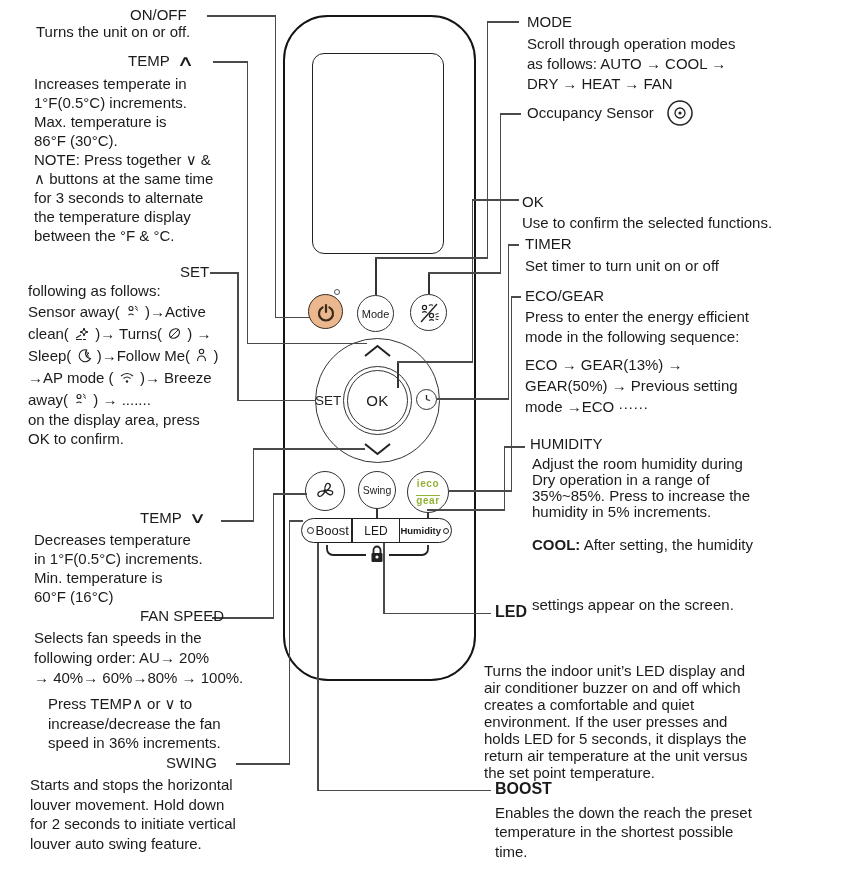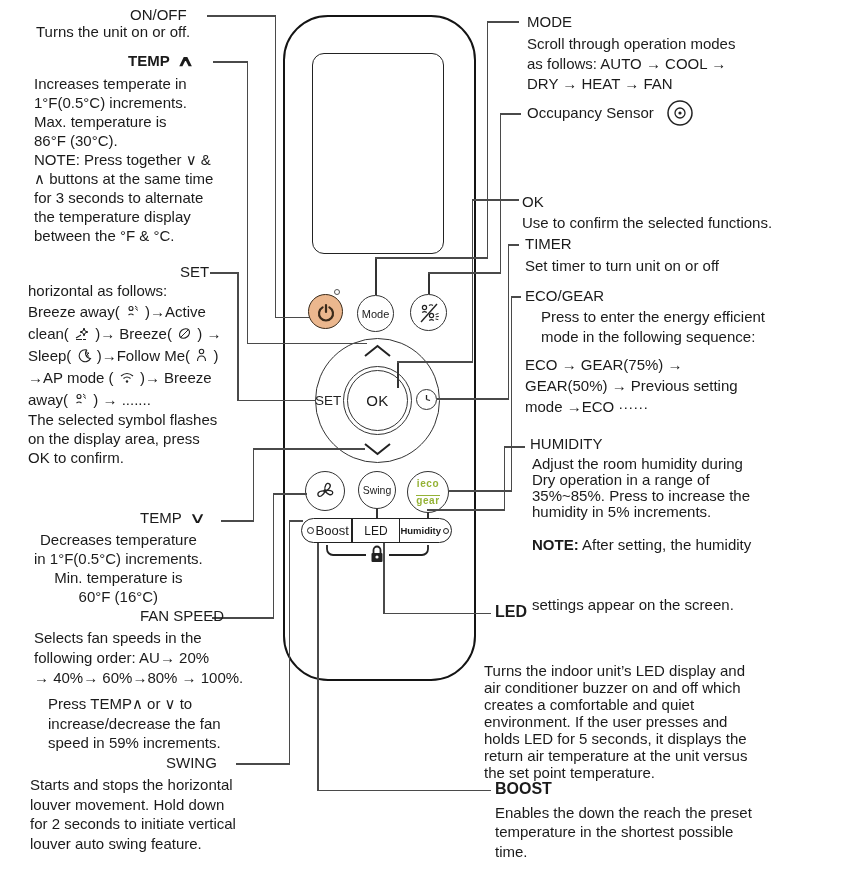--- a/index.html
+++ b/index.html
@@ -197,49 +197,49 @@
 
   <div class="vline" style="left:383px;top:543px;height:71px;"></div>
   <div class="hline" style="left:383px;top:612.5px;width:108px;"></div>
 
   <div class="vline" style="left:317px;top:543px;height:248px;"></div>
   <div class="hline" style="left:317px;top:789.5px;width:174px;"></div>
 
   <div class="lbl" style="left:130px;top:6px;">ON/OFF</div>
   <div class="body" style="left:36px;top:22px;">Turns the unit on or off.</div>
 
-  <div class="lbl" style="left:128px;top:52px;font-weight:bold;">
+  <div class="lbl" style="left:128px;top:52px;">
     <span>TEMP</span><span class="chev">∧</span>
   </div>
   <div class="body" style="left:34px;top:74px;">Increases temperate in
 1°F(0.5°C) increments.
 Max. temperature is
 86°F (30°C).
 NOTE: Press together ∨ &amp;
 ∧ buttons at the same time
 for 3 seconds to alternate
 the temperature display
 between the °F &amp; °C.</div>
 
   <div class="lbl" style="left:180px;top:263px;">SET</div>
   <div style="position:absolute;left:28px;top:281px;">
-    <div class="setrow plain"><span>horizontal as follows:</span></div>
-    <div class="setrow"><span>Breeze away( </span>
+    <div class="setrow plain"><span>following as follows:</span></div>
+    <div class="setrow"><span>Sensor away( </span>
       <svg class="inline-ic" width="15" height="15" viewBox="0 0 15 15">
           <circle cx="6" cy="4.5" r="2" fill="none" stroke="#222" stroke-width="1.1"></circle>
           <path d="M3.5,11 q2.5,-2 5,0" fill="none" stroke="#222" stroke-width="1.1"></path>
           <path d="M10,2 l2.5,2 M10.5,4.5 l2.5,2" stroke="#222" stroke-width="1"></path>
         </svg>
       <span> )→Active</span></div>
     <div class="setrow"><span>clean( </span>
       <svg class="inline-ic" width="16" height="15" viewBox="0 0 16 15">
           <path d="M10,2 l1,3 3,1 -3,1 -1,3 -1,-3 -3,-1 3,-1 z" fill="none" stroke="#222" stroke-width="1"></path>
           <path d="M2,12 l5,-3 M2,13.5 h6 M9,13.5 h3" stroke="#222" stroke-width="1.1"></path>
         </svg>
-      <span> )→ Breeze( </span>
+      <span> )→ Turns( </span>
       <svg class="inline-ic" width="15" height="15" viewBox="0 0 15 15">
           <ellipse cx="7.5" cy="7.5" rx="5.5" ry="4.2" transform="rotate(-40 7.5 7.5)" fill="none" stroke="#222" stroke-width="1.1"></ellipse>
           <line x1="3.5" y1="11.5" x2="11.5" y2="3.5" stroke="#222" stroke-width="1"></line>
         </svg>
       <span> ) →</span></div>
     <div class="setrow"><span>Sleep( </span>
       <svg class="inline-ic" width="15" height="15" viewBox="0 0 15 15">
           <path d="M10,2 a6,6 0 1,0 3.5,8.5 a5,5 0 0 1 -3.5,-8.5" fill="none" stroke="#222" stroke-width="1.1"></path>
           <path d="M9,5 h3 l-3,3 h3" fill="none" stroke="#222" stroke-width="1"></path>
         </svg>
@@ -255,40 +255,39 @@
           <circle cx="8" cy="10.5" r="1.2" fill="#222"></circle>
         </svg>
       <span> )→ Breeze</span></div>
     <div class="setrow"><span>away( </span>
       <svg class="inline-ic" width="15" height="15" viewBox="0 0 15 15">
           <circle cx="6" cy="4.5" r="2" fill="none" stroke="#222" stroke-width="1.1"></circle>
           <path d="M3.5,11 q2.5,-2 5,0" fill="none" stroke="#222" stroke-width="1.1"></path>
           <path d="M10,2 l2.5,2 M10.5,4.5 l2.5,2" stroke="#222" stroke-width="1"></path>
         </svg>
       <span> ) → .......</span></div>
-    <div class="setrow plain"><span>The selected symbol flashes</span></div>
     <div class="setrow plain"><span>on the display area, press</span></div>
     <div class="setrow plain"><span>OK to confirm.</span></div>
   </div>
 
   <div class="lbl" style="left:140px;top:509px;">
     <span>TEMP</span><span class="chev">∨</span>
   </div>
-  <div class="body" style="left:34px;top:530px;text-align:center;">Decreases temperature
+  <div class="body" style="left:34px;top:530px;">Decreases temperature
 in 1°F(0.5°C) increments.
 Min. temperature is
 60°F (16°C)</div>
 
   <div class="lbl" style="left:140px;top:607px;">FAN SPEED</div>
   <div class="body" style="left:34px;top:628px;line-height:20px;">Selects fan speeds in the
 following order: AU→ 20%
 → 40%→ 60%→80% → 100%.</div>
   <div class="body" style="left:48px;top:694px;line-height:19.5px;">Press TEMP∧ or ∨ to
 increase/decrease the fan
-speed in 59% increments.</div>
+speed in 36% increments.</div>
 
   <div class="lbl" style="left:166px;top:754px;">SWING</div>
   <div class="body" style="left:30px;top:775px;line-height:19.5px;">Starts and stops the horizontal
 louver movement. Hold down
 for 2 seconds to initiate vertical
 louver auto swing feature.</div>
 
   <div class="lbl" style="left:527px;top:13px;">MODE</div>
   <div class="body" style="left:527px;top:34px;line-height:20px;">Scroll through operation modes
 as follows:  AUTO  → COOL →
@@ -301,33 +300,33 @@
     <circle cx="16" cy="16" r="1.6" fill="#222"></circle>
   </svg>
 
   <div class="lbl" style="left:522px;top:193px;">OK</div>
   <div class="body" style="left:522px;top:213px;">Use to confirm the selected functions.</div>
 
   <div class="lbl" style="left:525px;top:235px;">TIMER</div>
   <div class="body" style="left:525px;top:256px;">Set timer to turn unit on or off</div>
 
   <div class="lbl" style="left:525px;top:287px;">ECO/GEAR</div>
-  <div class="body" style="left:541px;top:307px;line-height:20px;">Press to enter the energy efficient
+  <div class="body" style="left:525px;top:307px;line-height:20px;">Press to enter the energy efficient
 mode in the following sequence:</div>
-  <div class="body" style="left:525px;top:354px;line-height:21px;">ECO → GEAR(75%) →
+  <div class="body" style="left:525px;top:354px;line-height:21px;">ECO → GEAR(13%) →
 GEAR(50%) → Previous setting
 mode →ECO ······</div>
 
   <div class="lbl" style="left:530px;top:435px;">HUMIDITY</div>
   <div class="body" style="left:532px;top:456px;line-height:16px;">Adjust the room humidity during
 Dry operation in a range of
 35%~85%. Press to increase the
 humidity in 5% increments.</div>
   <div class="body" style="left:532px;top:535px;line-height:19.7px;white-space:nowrap;">
-    <b>NOTE:</b><span> After setting, the humidity</span>
+    <b>COOL:</b><span> After setting, the humidity</span>
   </div>
   <div class="body" style="left:532px;top:555px;margin-top:40px;">settings appear on the screen.</div>
 
   <div class="lbl bold" style="left:495px;top:603px;">LED</div>
   <div class="body" style="left:484px;top:626px;line-height:17px;margin-top:36px;">Turns the indoor unit’s LED display and
 air conditioner buzzer on and off which
 creates a comfortable and quiet
 environment. If the user presses and
 holds LED for 5 seconds, it displays the
 return air temperature at the unit versus

